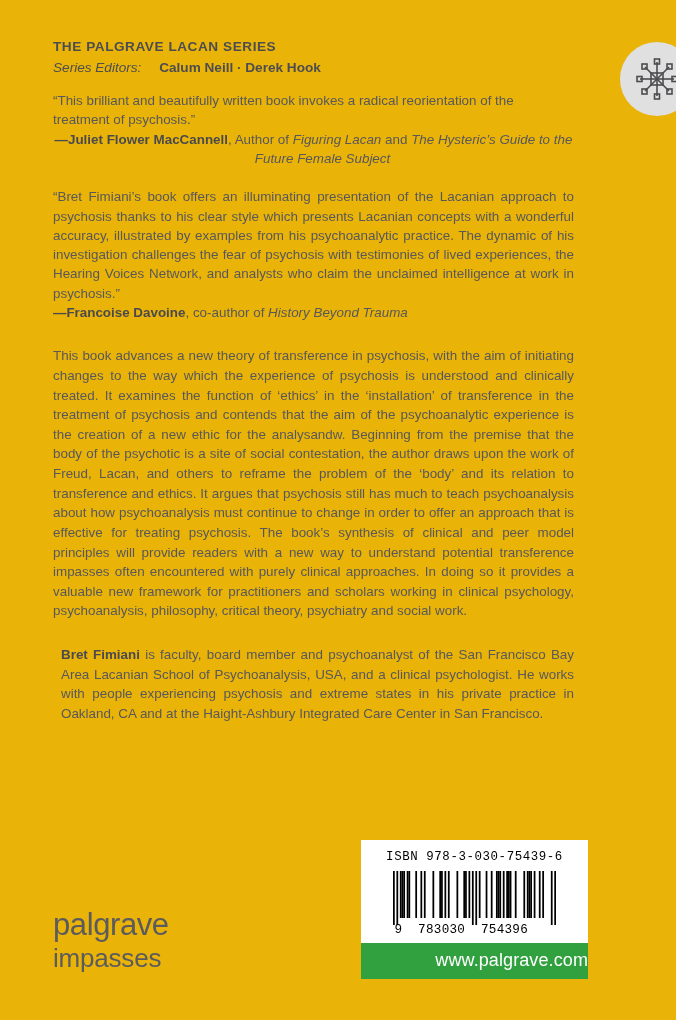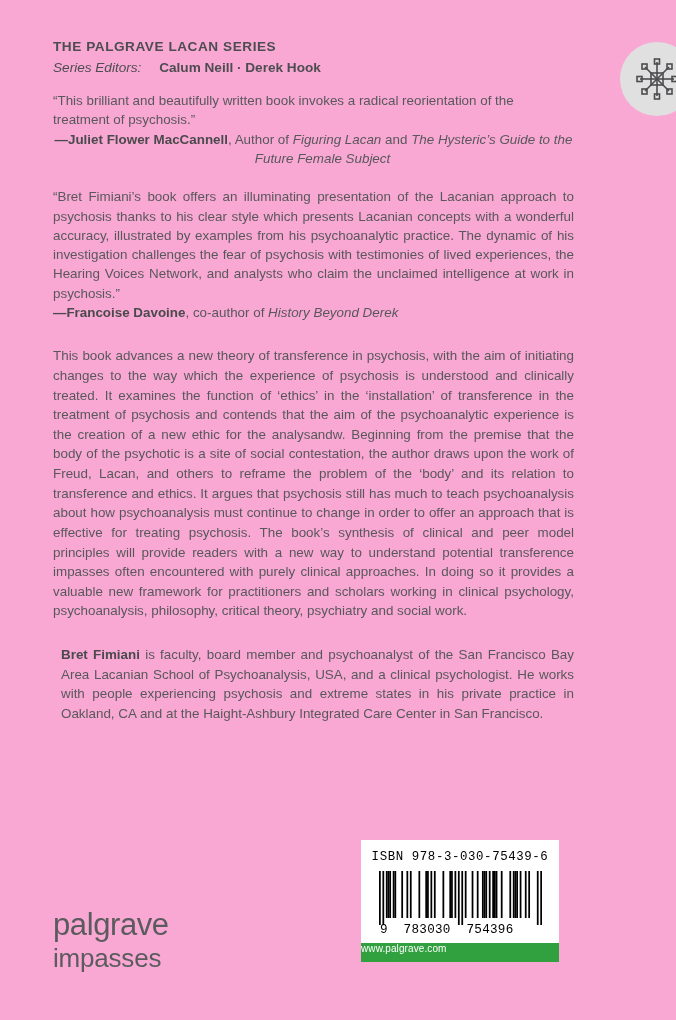--- a/index.html
+++ b/index.html
@@ -13,21 +13,21 @@
     background: #ebebeb;
     font-family: "Liberation Sans", sans-serif;
     color: #555558;
     overflow: hidden;
     position: relative;
   }
 
   .cover {
     position: absolute;
     inset: 0;
-    background: #f9a8d4;
+    background: #eab308;
   }
 
   
   .series-badge {
     position: absolute;
     top: 42px;
     right: -18px;
     width: 74px;
     height: 74px;
     border-radius: 50%;
@@ -125,21 +125,21 @@
     line-height: 1.15;
     margin-top: 4px;
     font-weight: normal;
   }
 
   
   .barcode-block {
     position: absolute;
     left: 361px;
     top: 840px;
-    width: 198px;
+    width: 227px;
   }
   .barcode-white {
     background: #ffffff;
     padding: 10px 0 6px 0;
     text-align: center;
   }
   .isbn-text {
     font-family: "Liberation Mono", "DejaVu Sans Mono", monospace;
     font-size: 12.4px;
     letter-spacing: 0.6px;
@@ -162,23 +162,23 @@
     margin-left: auto;
     margin-right: auto;
     text-align: left;
     padding-left: 9px;
     box-sizing: border-box;
     white-space: pre;
   }
   .url-bar {
     background: #31a13f;
     color: #ffffff;
-    text-align: left;
-    font-size: 10px;
-    padding: 0 0 8px 0;
+    text-align: right;
+    font-size: 18px;
+    padding: 7px 0 8px 0;
     letter-spacing: 0.1px;
   }
 </style>
 </head>
 <body>
 
 <div class="cover">
 
   <div class="series-badge">
     <span>
@@ -209,21 +209,21 @@
   <div class="content">
 
     <h1 class="series-title">THE PALGRAVE LACAN SERIES</h1>
 
     <p class="series-editors"><span class="lbl">Series Editors:</span> <span class="names">Calum Neill · Derek Hook</span></p>
 
     <p class="quote q1">“This brilliant and beautifully written book invokes a radical reorientation of the treatment of psychosis.”</p>
     <p class="attrib hang"><b><span>—</span><span>Juliet Flower MacCannell</span></b><span>, Author of </span><i>Figuring Lacan</i><span> and </span><i>The Hysteric’s Guide to the Future Female Subject</i></p>
 
     <p class="quote q2">“Bret Fimiani’s book offers an illuminating presentation of the Lacanian  approach to psychosis thanks to his clear style which presents Lacanian concepts with a wonderful accuracy, illustrated by examples from his psychoanalytic practice. The dynamic of his investigation challenges the fear of psychosis with testimonies of  lived experiences,  the Hearing Voices Network, and analysts who claim the unclaimed intelligence at work in psychosis.”</p>
-    <p class="attrib"><b><span>—</span><span>Francoise Davoine</span></b><span>, co-author of </span><i>History Beyond Derek</i></p>
+    <p class="attrib"><b><span>—</span><span>Francoise Davoine</span></b><span>, co-author of </span><i>History Beyond Trauma</i></p>
 
     <p class="body-para main">This book advances a new theory of transference in psychosis, with the aim of initiating changes to the way which the experience of psychosis is understood and clinically treated. It examines the function of ‘ethics’ in the ‘installation’ of transference in the treatment of psychosis and contends that the aim of the psychoanalytic experience is the creation of a new ethic for the analysandw. Beginning from the premise that the body of the psychotic is a site of social contestation, the author draws upon the work of Freud, Lacan, and others to reframe the problem of the ‘body’ and its relation to transference and ethics. It argues that psychosis still has much to teach psychoanalysis about how psychoanalysis must continue to change in order to offer an approach that is effective for treating psychosis. The book’s synthesis of clinical and peer model principles will provide readers with a new way to understand potential transference impasses often encountered with purely clinical approaches. In doing so it provides a valuable new framework for practitioners and scholars working in clinical psychology, psychoanalysis, philosophy, critical theory, psychiatry and social work.</p>
 
     <p class="body-para bio"><b>Bret Fimiani</b><span> is faculty, board member and psychoanalyst of the San Francisco Bay Area Lacanian School of Psychoanalysis, USA, and a clinical psychologist. He works with people experiencing psychosis and extreme states in his private practice in Oakland, CA and at the Haight-Ashbury Integrated Care Center in San Francisco.</span></p>
 
   </div>
 
   <div class="logo">
     <div class="l1">palgrave</div>
     <div class="l2">impasses</div>

